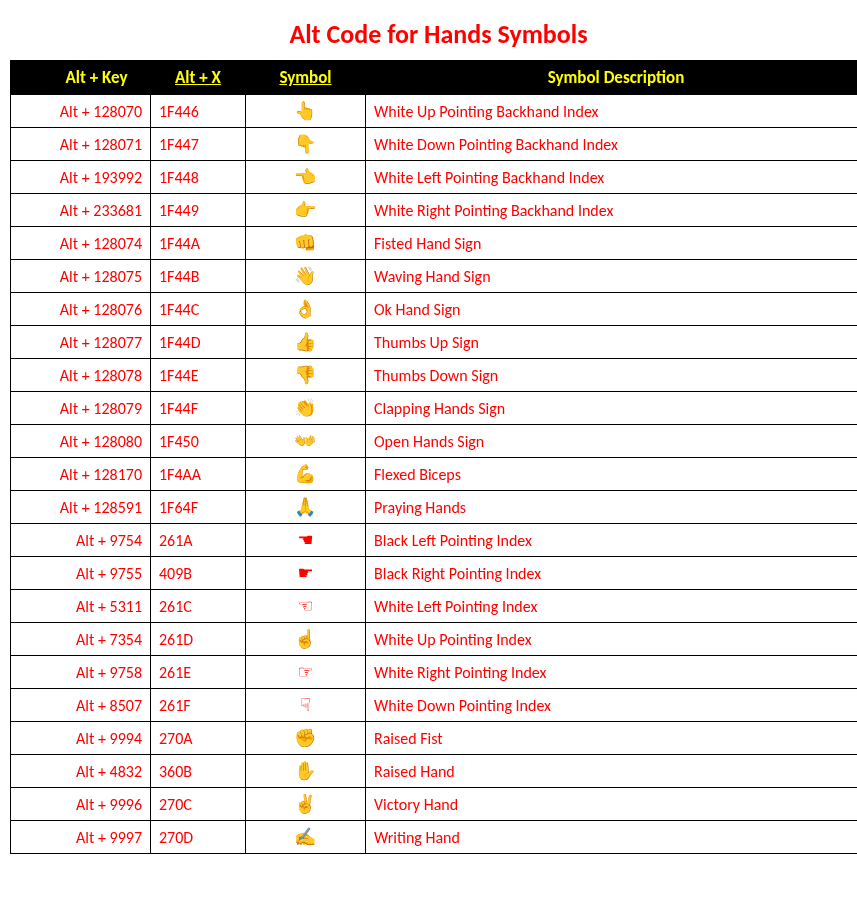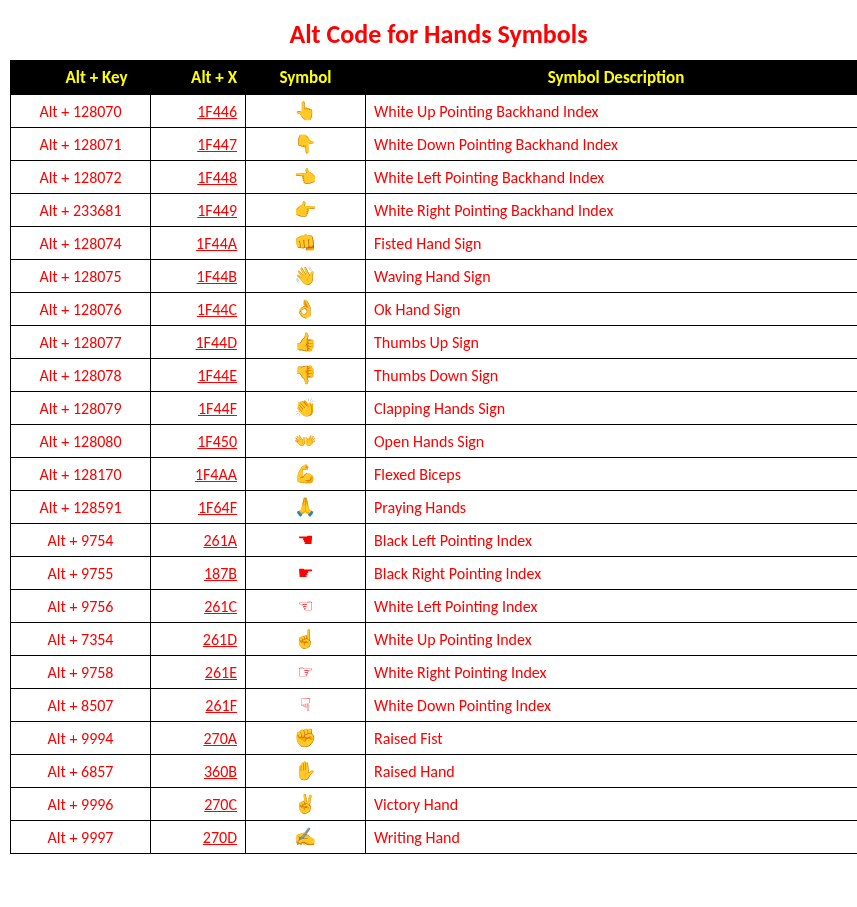--- a/index.html
+++ b/index.html
@@ -28,33 +28,33 @@
     thead th {
       background: #000;
       color: #ffff00;
       font-weight: bold;
       font-size: 17px;
       padding: 6px 8px;
       text-align: center;
       border: 1px solid #000;
     }
     thead th:nth-child(1) { width: 140px; padding-left: 40px; }
-    thead th:nth-child(2) { width: 95px; text-align: right; padding-left: 8px; }
-    thead th:nth-child(3) { width: 120px; }
+    thead th:nth-child(2) { width: 95px; text-align: center; padding-left: 8px; text-decoration: underline; }
+    thead th:nth-child(3) { width: 120px; text-decoration: underline; }
     thead th:nth-child(4) { width: auto; }
     tbody td {
       border: 1px solid #000;
       color: #ff0000;
       padding: 5px 8px;
       font-size: 16px;
       height: 32px;
       vertical-align: middle;
     }
-    tbody td:nth-child(1) { text-align: center; }
-    tbody td:nth-child(2) { text-align: right; text-decoration: underline; }
+    tbody td:nth-child(1) { text-align: right; }
+    tbody td:nth-child(2) { text-align: left; }
     tbody td:nth-child(3) { text-align: center; font-size: 18px; }
     tbody td:nth-child(4) { text-align: left; }
   </style>
 </head>
 <body>
 
 <div class="container">
   <h1>Alt Code for Hands Symbols</h1>
   <table>
     <thead>
@@ -72,21 +72,21 @@
           <td>👆</td>
           <td>White Up Pointing Backhand Index</td>
         </tr>
         <tr>
           <td>Alt + 128071</td>
           <td>1F447</td>
           <td>👇</td>
           <td>White Down Pointing Backhand Index</td>
         </tr>
         <tr>
-          <td>Alt + 128072</td>
+          <td>Alt + 193992</td>
           <td>1F448</td>
           <td>👈</td>
           <td>White Left Pointing Backhand Index</td>
         </tr>
         <tr>
           <td>Alt + 233681</td>
           <td>1F449</td>
           <td>👉</td>
           <td>White Right Pointing Backhand Index</td>
         </tr>
@@ -145,26 +145,26 @@
           <td>Praying Hands</td>
         </tr>
         <tr>
           <td>Alt + 9754</td>
           <td>261A</td>
           <td>☚</td>
           <td>Black Left Pointing Index</td>
         </tr>
         <tr>
           <td>Alt + 9755</td>
-          <td>187B</td>
+          <td>409B</td>
           <td>☛</td>
           <td>Black Right Pointing Index</td>
         </tr>
         <tr>
-          <td>Alt + 9756</td>
+          <td>Alt + 5311</td>
           <td>261C</td>
           <td>☜</td>
           <td>White Left Pointing Index</td>
         </tr>
         <tr>
           <td>Alt + 7354</td>
           <td>261D</td>
           <td>☝</td>
           <td>White Up Pointing Index</td>
         </tr>
@@ -180,21 +180,21 @@
           <td>☟</td>
           <td>White Down Pointing Index</td>
         </tr>
         <tr>
           <td>Alt + 9994</td>
           <td>270A</td>
           <td>✊</td>
           <td>Raised Fist</td>
         </tr>
         <tr>
-          <td>Alt + 6857</td>
+          <td>Alt + 4832</td>
           <td>360B</td>
           <td>✋</td>
           <td>Raised Hand</td>
         </tr>
         <tr>
           <td>Alt + 9996</td>
           <td>270C</td>
           <td>✌</td>
           <td>Victory Hand</td>
         </tr>

